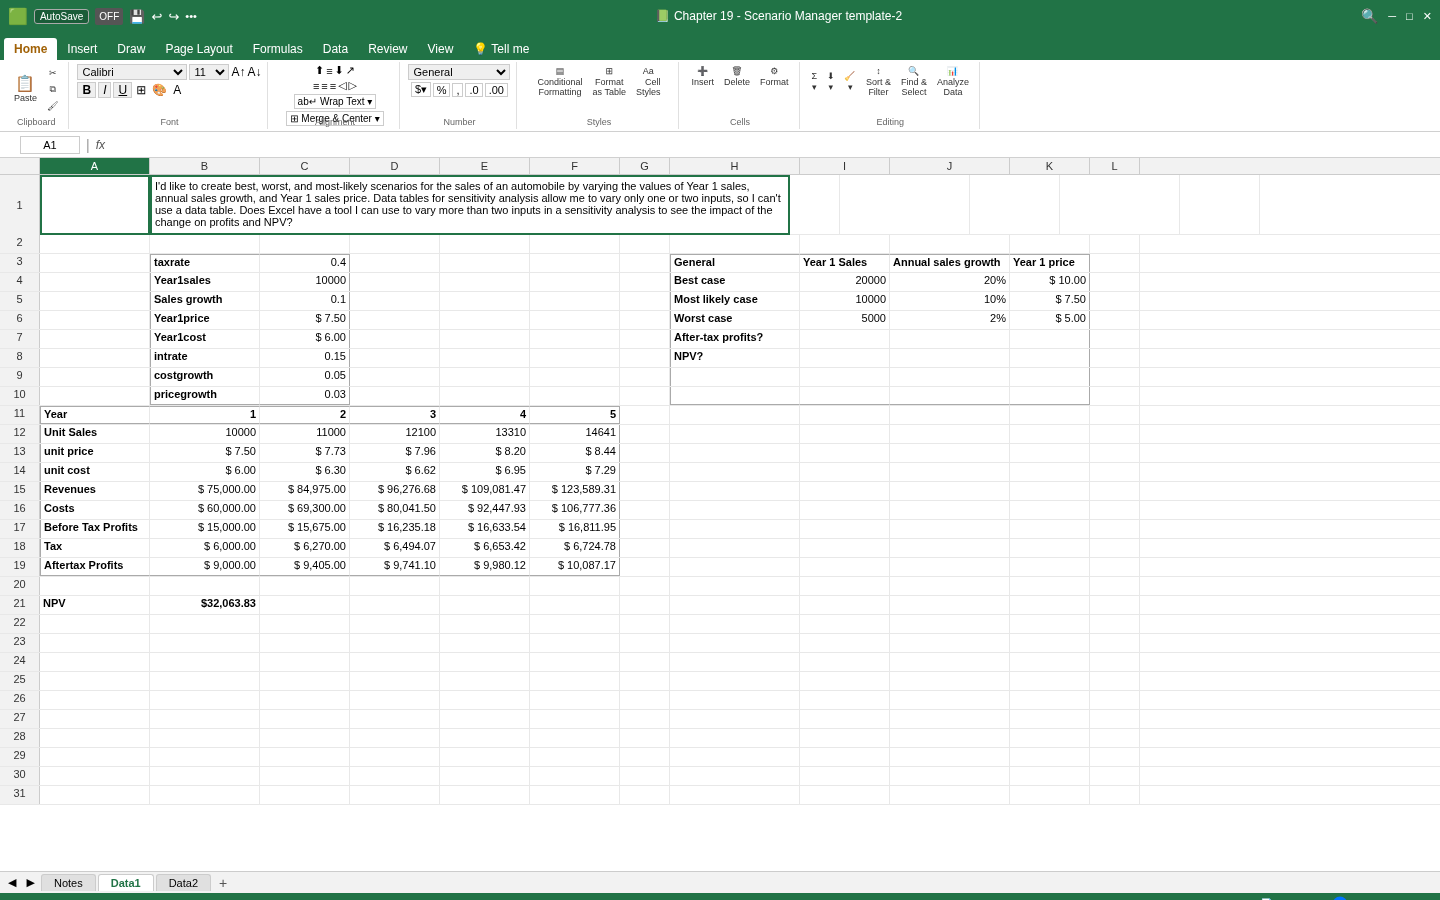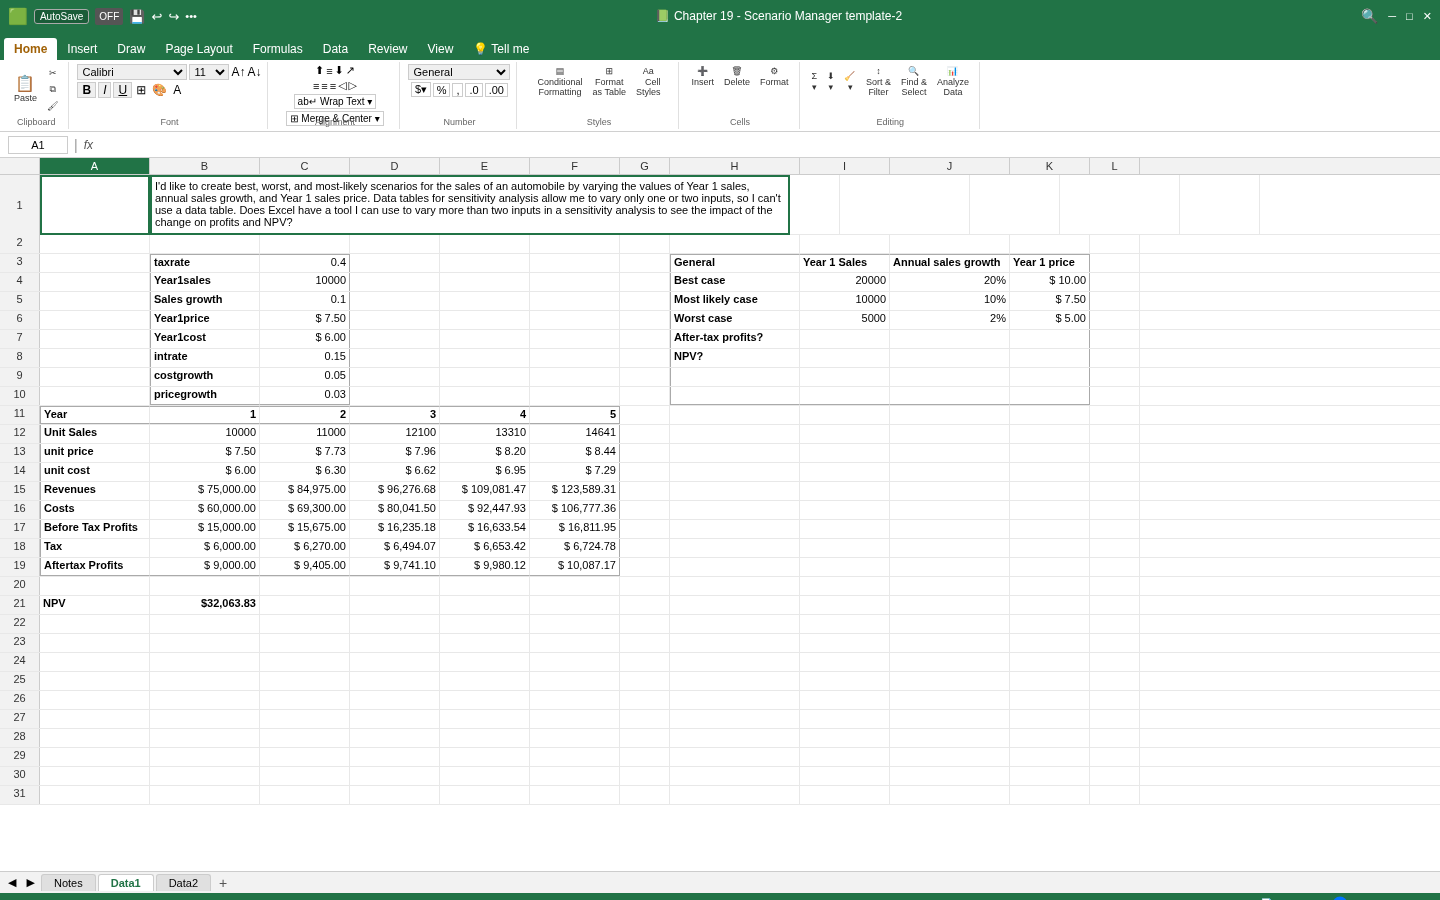--- a/index.html
+++ b/index.html
@@ -80,21 +80,21 @@
     .ribbon-icon { font-size: 16px; line-height: 1; }
     .ribbon-row { display: flex; align-items: center; gap: 2px; }
 
     
     #formula-bar {
       height: 26px;
       background: #fff;
       border-bottom: 1px solid #d0d0d0;
       display: flex;
       align-items: center;
-      padding: 0 8px;
+      padding: 0 20px;
       gap: 4px;
     }
     #cell-ref {
       width: 60px;
       border: 1px solid #ccc;
       padding: 2px 4px;
       font-size: 11px;
       text-align: center;
     }
     #formula-bar .sep { color: #999; font-size: 14px; padding: 0 2px; }

